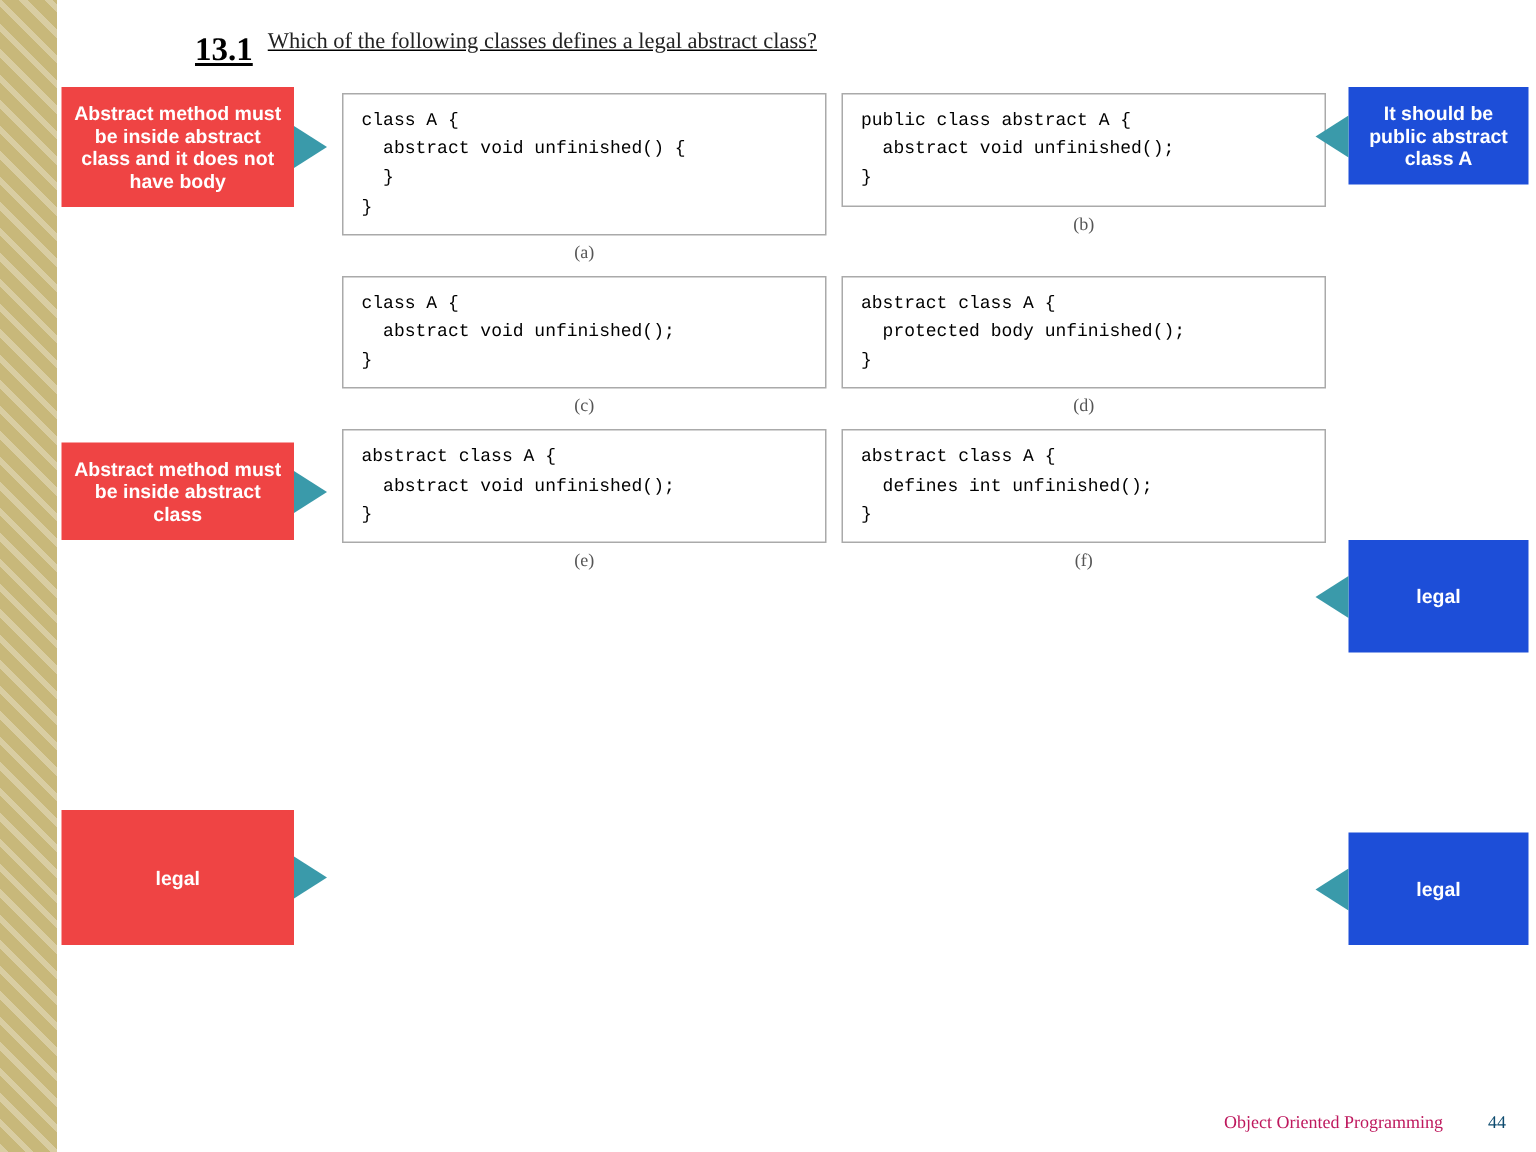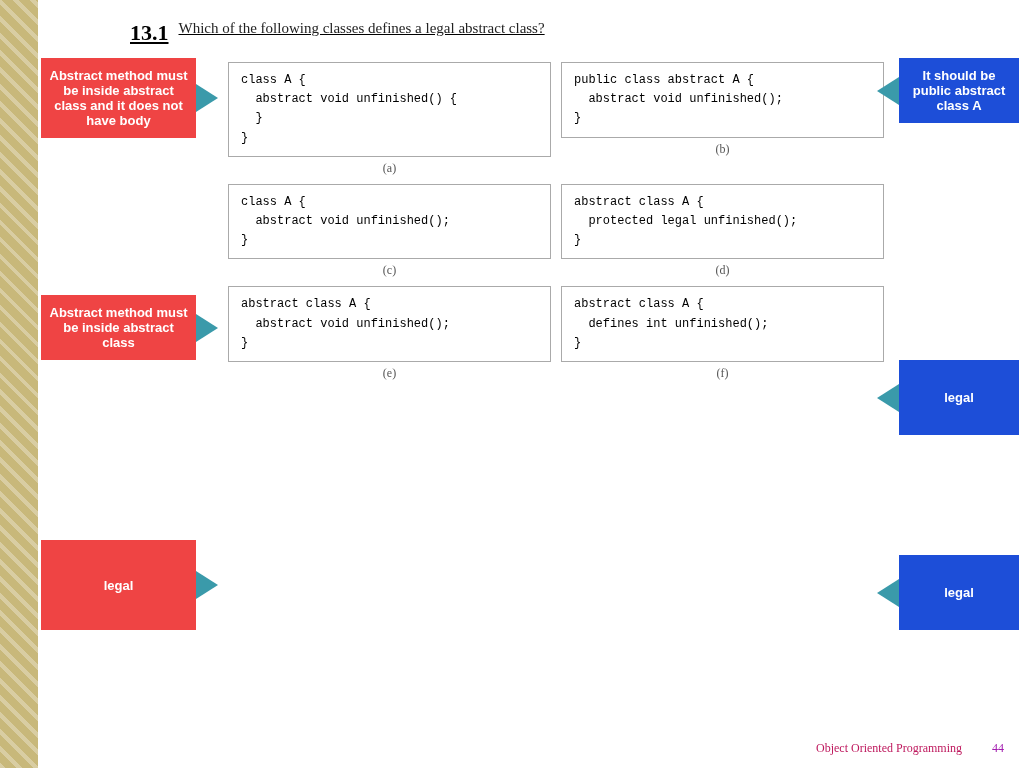--- a/index.html
+++ b/index.html
@@ -160,21 +160,21 @@
     .footer-title {
       font-size: 12px;
       color: #be185d;
       font-family: Georgia, serif;
       text-align: right;
       flex: 1;
     }
 
     .footer-page {
       font-size: 12px;
-      color: #a21caf;
+      color: #0c4a6e;
       font-family: Georgia, serif;
       margin-left: 30px;
     }
   </style>
 </head>
 <body>
 
 <div class="left-border"></div>
 
 <div class="main-content">
@@ -234,21 +234,21 @@
         <div>class A {</div>
         <div>&nbsp;&nbsp;<span class="kw">abstract void</span> unfinished();</div>
         <div>}</div>
       </div>
       <div class="code-label">(c)</div>
     </div>
 
     <div class="code-cell">
       <div class="code-box">
         <div><span class="kw">abstract class</span> A {</div>
-        <div>&nbsp;&nbsp;<span class="kw">protected legal</span> unfinished();</div>
+        <div>&nbsp;&nbsp;<span class="kw">protected body</span> unfinished();</div>
         <div>}</div>
       </div>
       <div class="code-label">(d)</div>
     </div>
 
     <div class="code-cell">
       <div class="code-box">
         <div><span class="kw">abstract class</span> A {</div>
         <div>&nbsp;&nbsp;<span class="kw">abstract void</span> unfinished();</div>
         <div>}</div>

